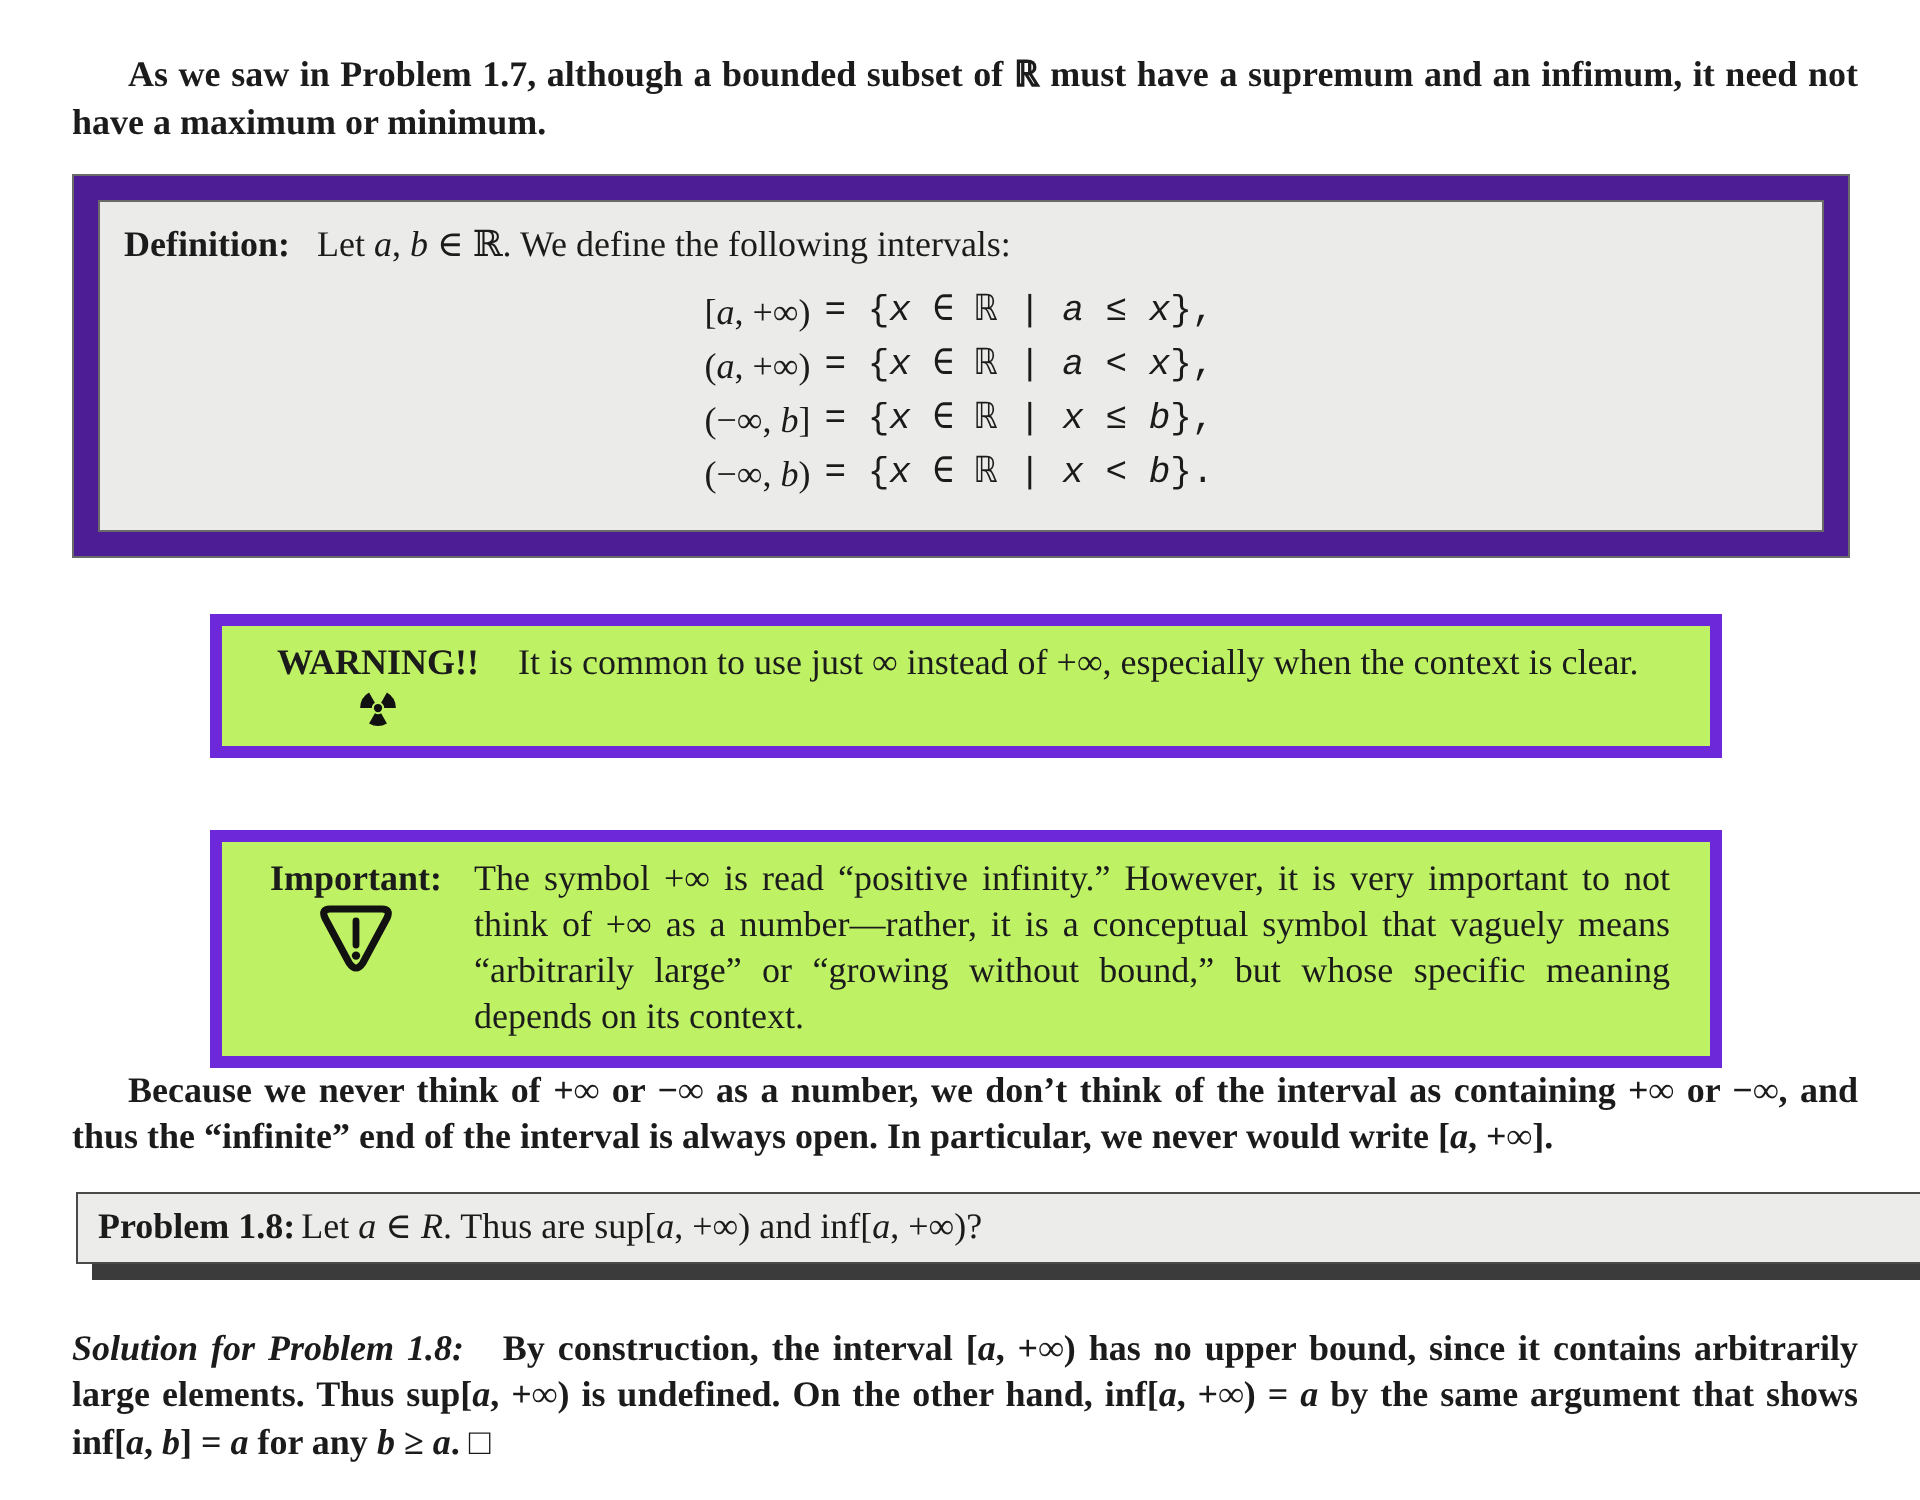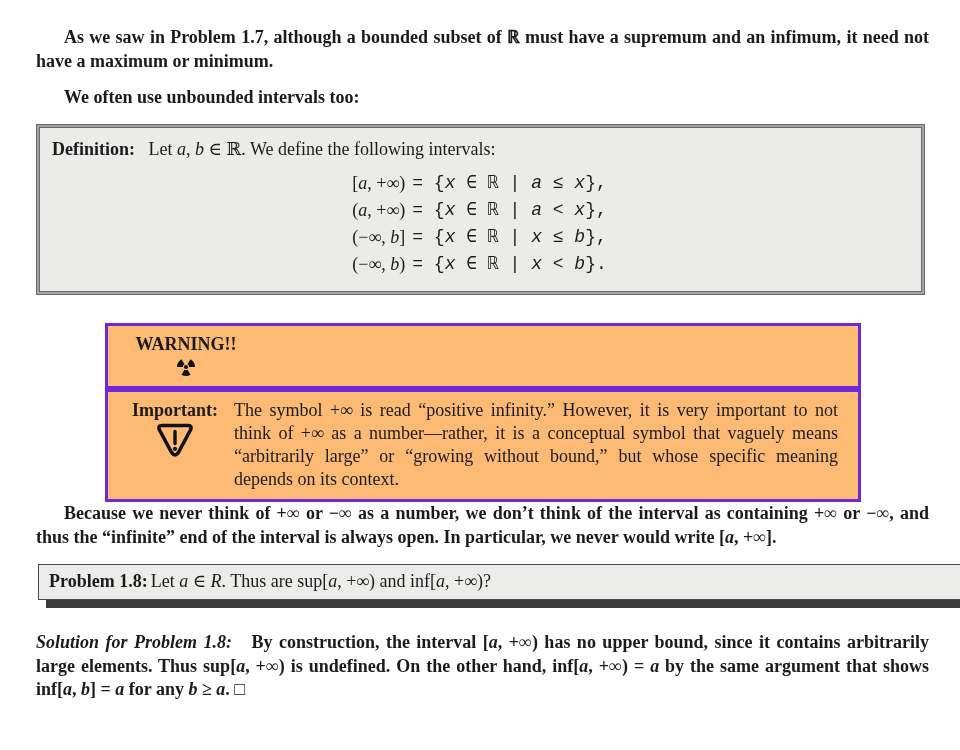--- a/index.html
+++ b/index.html
@@ -11,43 +11,43 @@
   .page{padding:26px 31px 0 36px;}
   p{margin:0;text-align:justify;line-height:23.5px;font-weight:bold;}
   .it{font-style:italic;}
   .bd{font-weight:bold;}
   .indent{text-indent:28px;}
   .lead-in{margin-top:13px;}
 
   
   .def-box{
     margin-top:14px;width:889px;box-sizing:border-box;
-    border:1px solid #6a6a6a;background:#a3a3a3;padding:2px;
+    border:1px solid #6a6a6a;background:#4c1d95;padding:12px;
   }
   .def-inner{
     border:1px solid #6a6a6a;background:#ebebe9;
     padding:9px 14px 15px 12px;box-sizing:border-box;
   }
   .def-header{line-height:24px;}
   .equations{
     width:fit-content;margin:11px auto 0;
     display:grid;grid-template-columns:auto auto;column-gap:7px;row-gap:3.5px;
     line-height:23.5px;
   }
   .eq-lhs{text-align:right;}
   .eq-rhs{text-align:center;font-family:Liberation Mono, monospace;}
 
   
   .note-box{
     margin-left:69px;width:756px;box-sizing:border-box;
-    border:3px solid #6d28d9;background:#fdba74;
+    border:6px solid #6d28d9;background:#bef264;
     display:flex;padding:7px 20px 8px 8px;
   }
   .note-box.warning{margin-top:28px;}
-  .note-box.important{}
+  .note-box.important{margin-top:36px;}
   .note-label-col{flex:0 0 auto;text-align:center;}
   .warning .note-label-col{width:140px;}
   .important .note-label-col{width:118px;}
   .note-label{font-weight:bold;line-height:22px;display:block;}
   .note-icon{display:block;margin:1px auto 0;}
   .note-body{flex:1;text-align:justify;line-height:23px;}
 
   .between{}
 
   
@@ -61,21 +61,20 @@
 
   .solution{margin-top:31px;}
 </style>
 </head>
 <body>
 
 <div class="page">
 
   <p class="indent">As we saw in Problem 1.7, although a bounded subset of ℝ must have a supremum and an infimum, it need not have a maximum or minimum.</p>
 
-  <p class="indent lead-in">We often use unbounded intervals too:</p>
 
   <div class="def-box">
     <div class="def-inner">
       <div class="def-header">
         <span class="bd">Definition:</span>
         <span>&nbsp;&nbsp;</span><span><span>Let </span><span class="it">a</span><span>, </span><span class="it">b</span><span> ∈ ℝ. We define the following intervals:</span></span>
       </div>
       <div class="equations">
         <span class="eq-lhs"><span>[</span><span class="it">a</span><span>, +∞)</span></span>
         <span class="eq-rhs"><span>= {</span><span class="it">x</span><span> ∈ ℝ | </span><span class="it">a</span><span> ≤ </span><span class="it">x</span><span>},</span></span>
@@ -94,20 +93,21 @@
       <span class="note-label">WARNING!!</span>
       <svg class="note-icon" width="22" height="22" viewBox="0 0 32 32">
         <g fill="#111111">
           <path id="blade" d="M13.75 19.9 L9.5 27.26 A13 13 0 0 0 22.5 27.26 L18.25 19.9 A4.5 4.5 0 0 1 13.75 19.9 Z"></path>
           <path d="M13.75 19.9 L9.5 27.26 A13 13 0 0 0 22.5 27.26 L18.25 19.9 A4.5 4.5 0 0 1 13.75 19.9 Z" transform="rotate(120 16 16)"></path>
           <path d="M13.75 19.9 L9.5 27.26 A13 13 0 0 0 22.5 27.26 L18.25 19.9 A4.5 4.5 0 0 1 13.75 19.9 Z" transform="rotate(240 16 16)"></path>
           <circle cx="16" cy="16" r="3"></circle>
         </g>
       </svg>
     </div>
+    <div class="note-body">It is common to use just ∞ instead of +∞, especially when the context is clear.</div>
   </div>
 
   <div class="note-box important">
     <div class="note-label-col">
       <span class="note-label">Important:</span>
       <svg class="note-icon" width="40" height="36" viewBox="0 0 40 36">
         <path d="M7 3.5 L33 3.5 Q37.5 3.5 35.5 8 L23.4 30.5 Q20 35.5 16.6 30.5 L4.5 8 Q2.5 3.5 7 3.5 Z" fill="none" stroke="#111111" stroke-width="3.6" stroke-linejoin="round"></path>
         <line x1="20" y1="9.5" x2="20" y2="21.5" stroke="#111111" stroke-width="3.4" stroke-linecap="round"></line>
         <circle cx="20" cy="26.8" r="2.1" fill="#111111"></circle>
       </svg>

